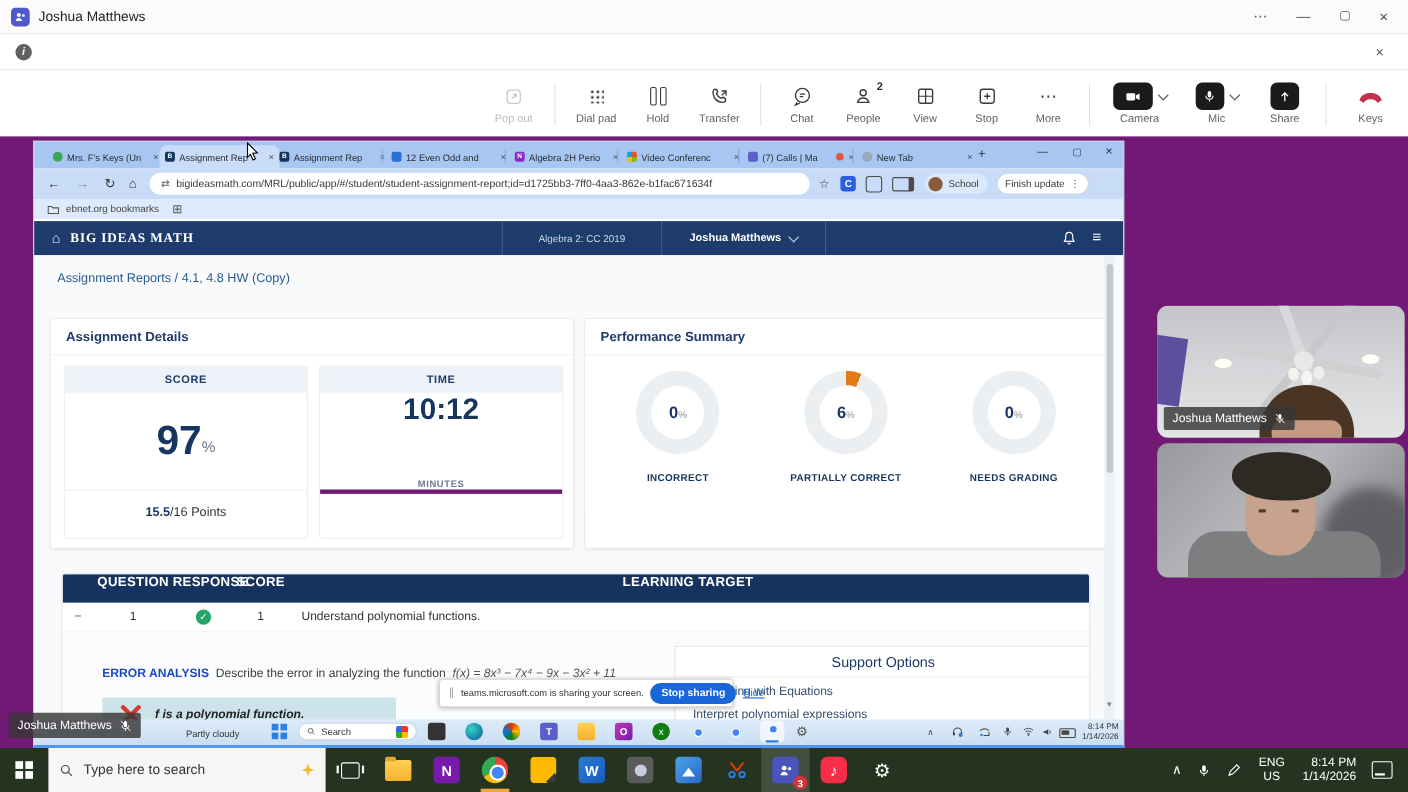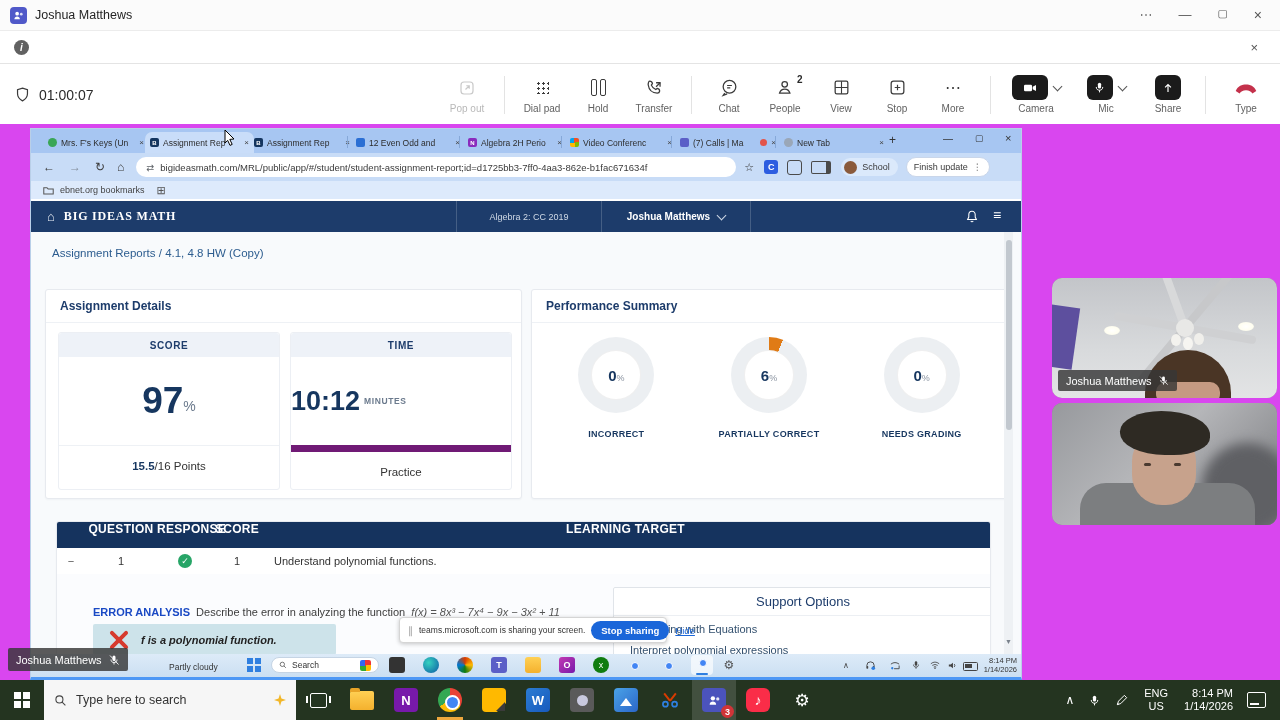--- a/index.html
+++ b/index.html
@@ -20,21 +20,21 @@
   .tbtn{display:flex;flex-direction:column;align-items:center;gap:3px;min-width:46px;padding:4px 2px;color:#3b3b3b}
   .tlab{font-size:10px;color:#616161;white-space:nowrap}
   .ticon{height:24px;display:flex;align-items:center;justify-content:center;position:relative}
   .tdiv{width:1px;height:38px;background:#e3e3e3;margin:0 6px}
   .dark{width:36px;height:25px;background:#1b1b1b;border-radius:6px;display:flex;align-items:center;justify-content:center}
   .chev{width:6px;height:6px;border-right:1.6px solid #555;border-bottom:1.6px solid #555;transform:rotate(45deg);display:inline-block;margin-left:6px;margin-bottom:3px}
   .pcount{position:absolute;top:-2px;right:-8px;font-size:10px;font-weight:bold;color:#2b2b2b}
   .dots9{width:13px;height:13px;background-image:radial-gradient(circle,#3b3b3b 1.2px,transparent 1.4px);background-size:5px 5px;background-position:0 0}
   .holdbars{display:flex;gap:3px}.holdbars i{width:4px;height:15px;background:transparent;border:1.6px solid #3b3b3b;border-radius:2px}
   
-  .stage{position:absolute;top:124px;left:0;width:1280px;height:556px;background:#d946ef}
+  .stage{position:absolute;top:124px;left:0;width:1280px;height:556px;background:#701a75}
   .shared{position:absolute;left:30px;top:4px;width:990px;height:548px;background:#fff;border:1px solid #b9cfe8;border-bottom:3px solid #4e98f5;box-sizing:content-box;overflow:hidden}
   
   .tabstrip{position:absolute;left:0;top:0;width:990px;height:24px;background:#a7c6f2}
   .tab{position:absolute;top:3px;height:21px;display:flex;align-items:center;gap:4px;padding:0 5px;border-radius:7px 7px 0 0;font-size:8.5px;color:#2c2c2c;overflow:hidden}
   .tab .tabt{white-space:nowrap;overflow:hidden;flex:1}
   .tab .tabx{font-size:8px;color:#444}
   .tab.active{background:#c9ddf9}
   .fav{width:9px;height:9px;border-radius:2px;flex:0 0 auto;display:flex;align-items:center;justify-content:center;font-size:6px;color:#fff;font-weight:bold}
   .tsep{position:absolute;top:7px;width:1px;height:12px;background:#86a8d8}
   .navbar{position:absolute;left:0;top:24px;width:990px;height:28px;background:#c8dcf7;display:flex;align-items:center;font-size:12px;color:#3a3a3a}
@@ -110,26 +110,20 @@
     <span style="font-size:14px">×</span>
   </div>
 </div>
 
 <div class="announce">
   <span class="infoi">i</span>
   <span style="margin-left:auto;padding-right:8px;color:#555;font-size:13px">×</span>
 </div>
 
 <div class="toolbar">
-  <div class="timer">
-    <svg width="17" height="17" viewBox="0 0 24 24">
-        <path d="M12 3l7 2.2v5.8c0 5-3.4 8-7 10-3.6-2-7-5-7-10V5.2Z" fill="none" stroke="#3b3b3b" stroke-width="1.7"></path>
-      </svg>
-    <span>01:00:07</span>
-  </div>
   <div class="tgroup">
     <div class="tbtn" style="opacity:.45">
       <div class="ticon">
           <svg width="18" height="18" viewBox="0 0 24 24">
             <rect x="4" y="4" width="16" height="16" rx="4" fill="none" stroke="#888" stroke-width="1.6"></rect>
             <path d="M10 14l5-5M11 9h4v4" stroke="#888" stroke-width="1.6" fill="none"></path>
           </svg>
         </div>
       <div class="tlab">Pop out</div>
     </div>
@@ -237,21 +231,21 @@
         </div>
       <div class="tlab">Share</div>
     </div>
     <div class="tdiv"></div>
     <div class="tbtn" style="min-width:52px">
       <div class="ticon">
           <svg width="24" height="18" viewBox="0 0 28 18">
             <path d="M2 12.5C4.5 6.5 9.5 5 14 5s9.5 1.5 12 7.5l-4.5 3c-1.2-2.6-4-4-7.5-4s-6.3 1.4-7.5 4Z" fill="#c4314b"></path>
           </svg>
         </div>
-      <div class="tlab">Type</div>
+      <div class="tlab">Keys</div>
     </div>
   </div>
 </div>
 
 <div class="stage">
 
   <div class="shared">
 
     <div class="tabstrip">
       <div class="tab" style="left:12px;width:96px">
@@ -367,25 +361,24 @@
             <span class="bignum" style="font-size:37px">97</span>
             <span style="font-size:14px;color:#6b7a8d;margin-top:10px">%</span>
           </div>
           <div style="height:40px;display:flex;align-items:center;justify-content:center;font-size:11.5px;color:#333">
             <b style="color:#16365f">15.5</b>
             <span>/16 Points</span>
           </div>
         </div>
         <div class="subcard" style="left:244px;top:42px;width:220px;height:156px">
           <div class="subhead">TIME</div>
-          <div style="height:88px;display:flex;flex-direction:row;align-items:center;justify-content:flex-start;border-bottom:7px solid #701a75;gap:4px">
+          <div style="height:88px;display:flex;flex-direction:column;align-items:center;justify-content:space-between;border-bottom:4px solid #701a75;gap:4px">
             <span class="bignum" style="font-size:27px">10:12</span>
             <span style="font-size:8.5px;letter-spacing:.6px;color:#6b7a8d;font-weight:bold">MINUTES</span>
           </div>
-          <div style="height:40px;display:flex;align-items:center;justify-content:center;font-size:11.5px;color:#333">Practice</div>
         </div>
       </div>
 
       <div class="card" style="left:500px;top:57px;width:474px;height:208px">
         <div class="cardtitle">Performance Summary</div>
         <div style="display:flex;justify-content:space-around;padding:14px 8px 0 8px">
           <div class="donutwrap">
             <div class="donut" style="background: conic-gradient(rgb(233, 237, 241) 0deg, rgb(233, 237, 241) 0%, rgb(236, 239, 242) 0%, rgb(236, 239, 242) 100%);">
                 <div class="hole">
                   <span class="dval"><span>0</span><span class="dpct">%</span></span>
@@ -427,21 +420,21 @@
           <span class="col-s">1</span>
           <span class="col-t" style="padding-left:13px">Understand polynomial functions.</span>
         </div>
 
         <div style="position:absolute;left:0;top:52px;width:933px;height:81px;background:#fbfcfe">
           <div class="ab" style="left:36px;top:32px;font-size:11px;color:#3c3c3c;white-space:nowrap">
             <b style="color:#1a49c4">ERROR ANALYSIS</b>&nbsp;
             <span>Describe the error in analyzing the function</span>&nbsp;
             <i style="color:#555">f(x) = 8x³ − 7x⁴ − 9x − 3x² + 11</i>
           </div>
-          <div class="ab" style="left:36px;top:50px;width:243px;height:31px;background:#cde3ea;border-radius:2px;display:flex;align-items:center;gap:12px;padding-left:14px;box-sizing:border-box">
+          <div class="ab" style="left:36px;top:60px;width:267px;height:31px;background:#cde3ea;border-radius:2px;display:flex;align-items:center;gap:12px;padding-left:14px;box-sizing:border-box">
             <span class="xmark">
                 <i></i>
                 <i></i>
               </span>
             <span style="font-size:11px;font-weight:bold;font-style:italic;color:#222">f is a polynomial function.</span>
           </div>
 
           <div class="ab" style="left:556px;top:13px;width:378px;height:68px;background:#fff;border:1px solid #e0e4e9;border-radius:2px">
             <div style="text-align:center;font-size:13px;color:#1d3c6b;padding:6px 0;border-bottom:1px solid #eceff3">Support Options</div>
             <div style="font-size:11px;color:#33506e;padding:7px 0 0 16px">Reasoning with Equations</div>

